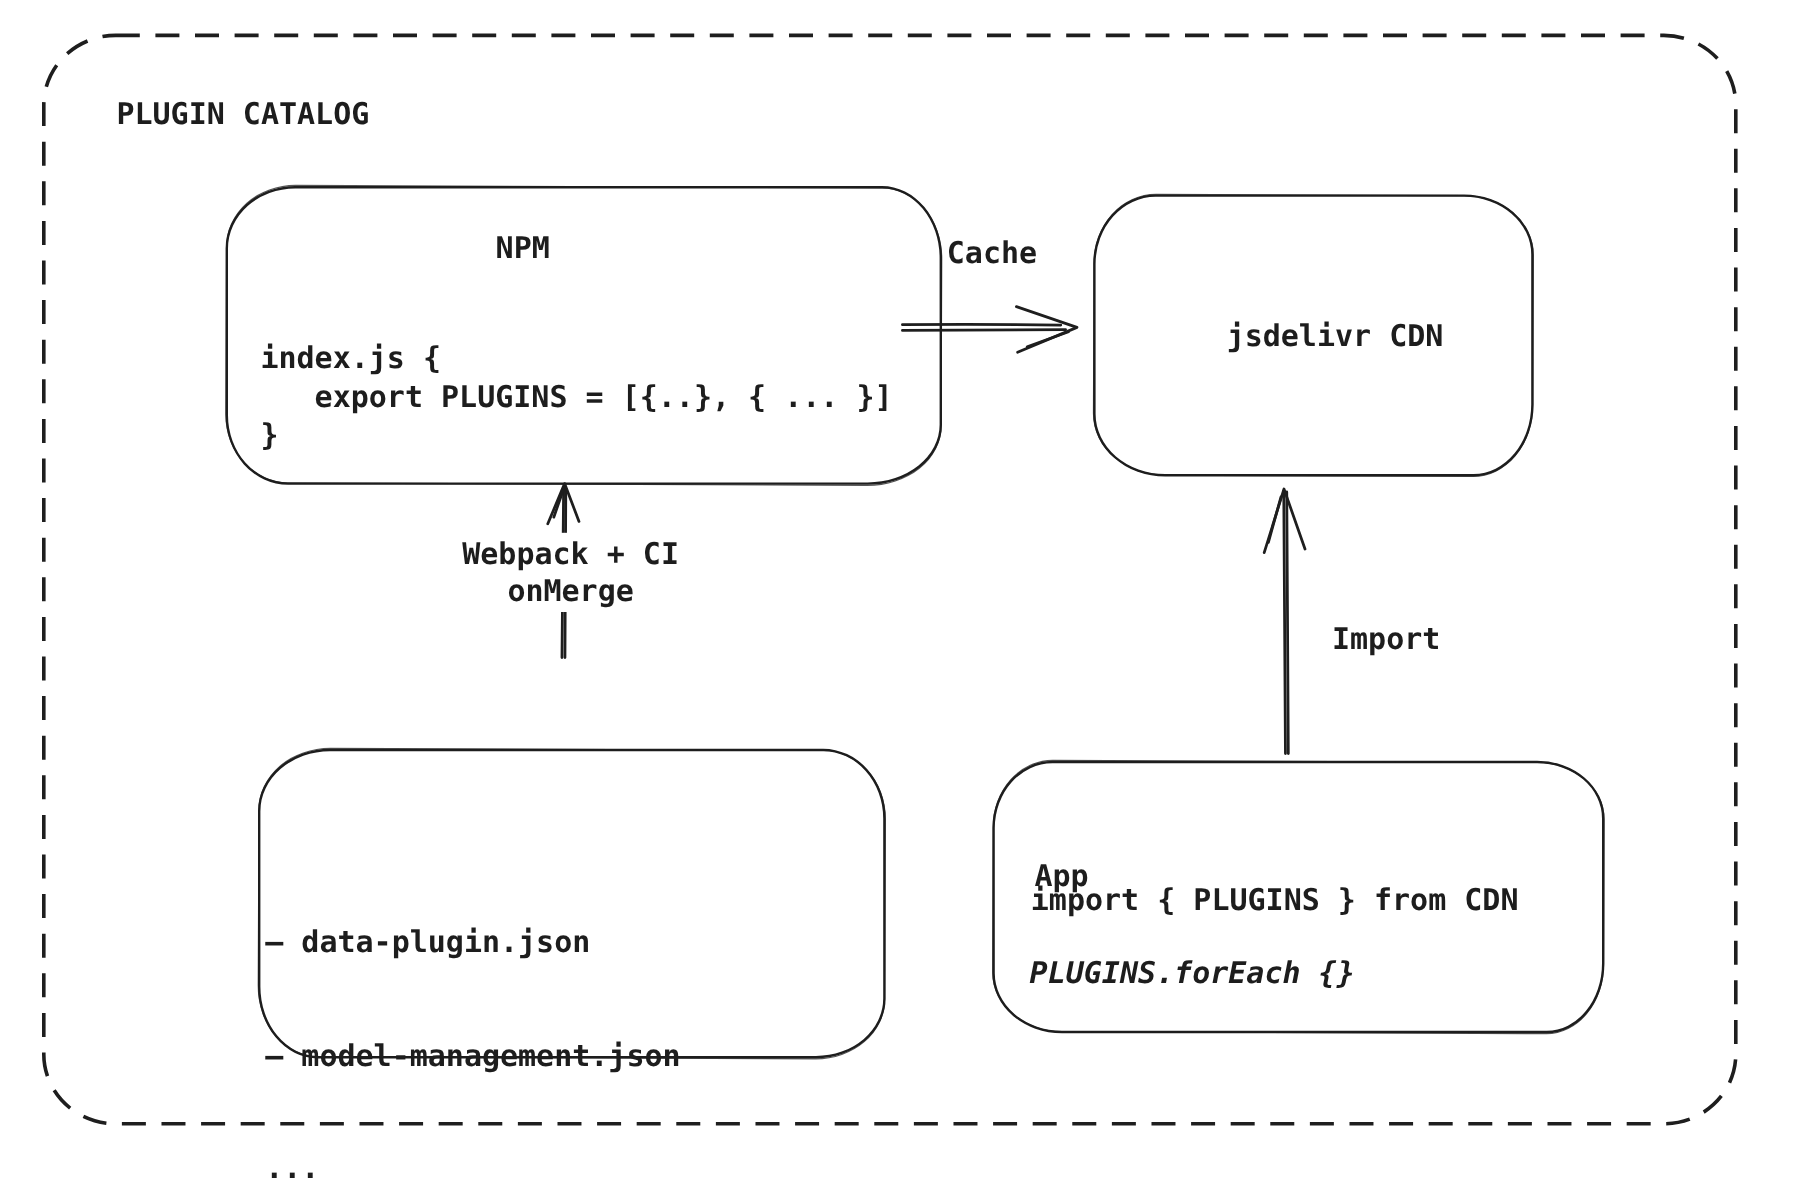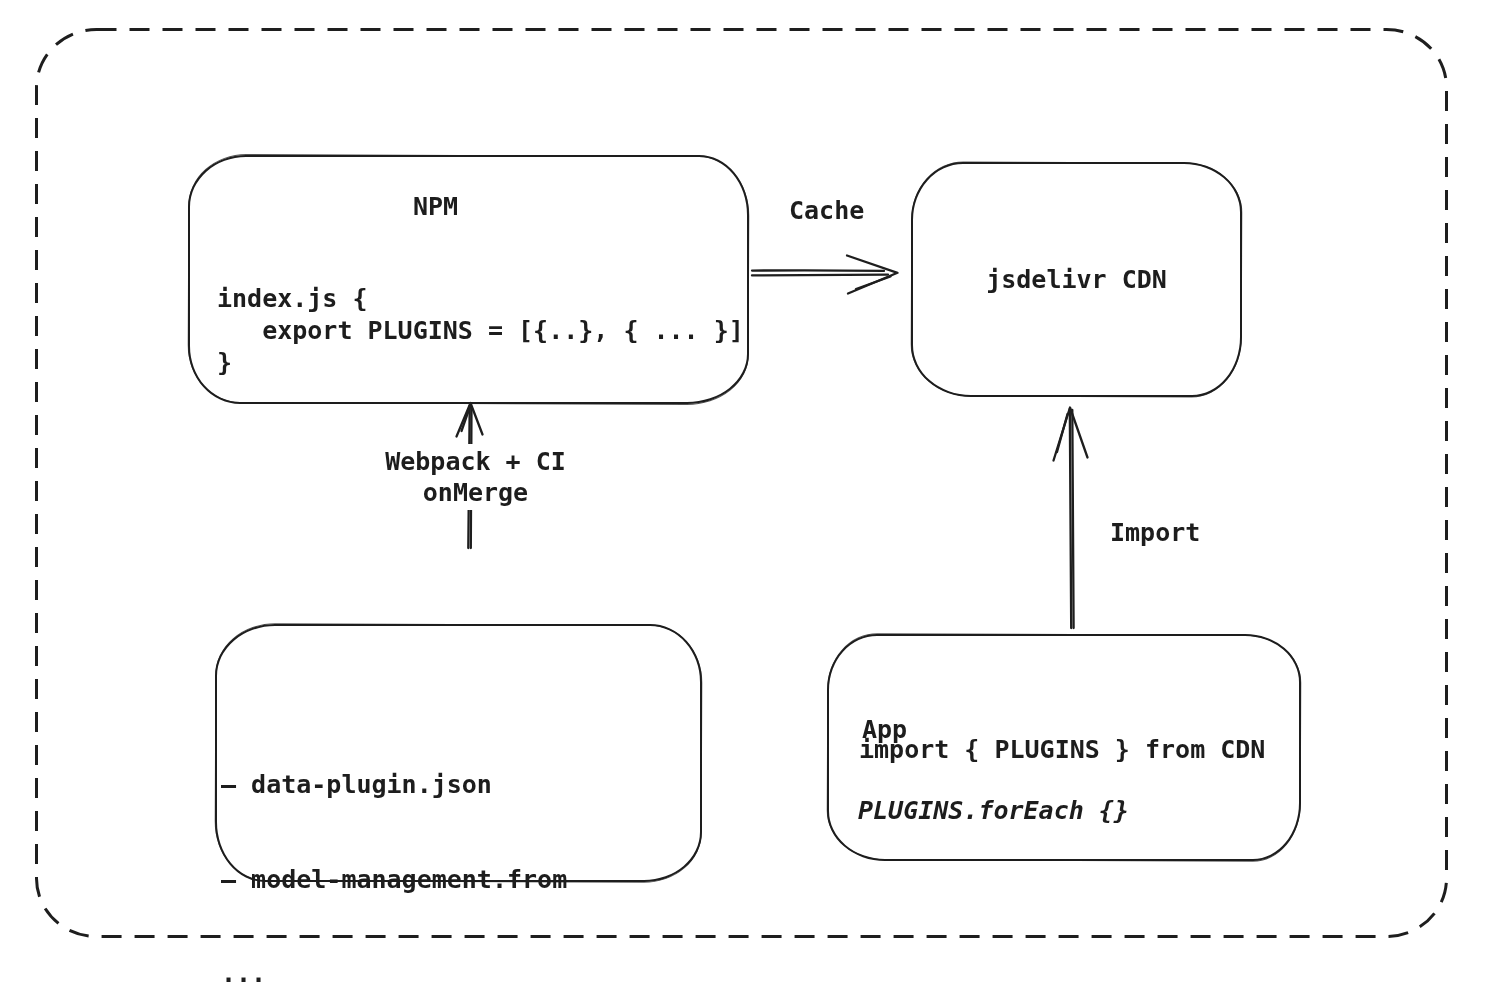--- a/index.html
+++ b/index.html
@@ -23,20 +23,21 @@
     line-height: 31px;
     letter-spacing: 0;
     white-space: pre;
     color: #1d1d1d;
   }
   
   .box {
     position: absolute;
     background: #ffffff;
     border: 2.6px solid #1e1e1e;
+    padding-left: 36px;
   }
   .box::before {
     content: "";
     position: absolute;
     inset: -2px;
     border: 1.3px solid rgba(30,30,30,0.75);
     border-radius: inherit;
     transform: rotate(0.25deg);
     pointer-events: none;
   }
@@ -104,34 +105,35 @@
     </g>
 
     <g stroke="#1e1e1e" stroke-width="2.3" fill="none" stroke-linecap="round" stroke-linejoin="round">
       <path d="M1071.2 628 L1069.8 409"></path>
       <path d="M1073.6 628 L1072.3 410"></path>
       <path d="M1053.5 460.5 L1070 407.5 L1087.5 457.5"></path>
       <path d="M1057 452 L1067.5 414"></path>
     </g>
   </svg>
 
+  <div class="txt" id="frame-title">PLUGIN CATALOG</div>
 
   <div class="txt" id="npm-title">NPM</div>
   <div class="txt" id="npm-code">index.js {
    export PLUGINS = [{..}, { ... }]
 }</div>
 
   <div class="txt" id="cache-label">Cache</div>
 
   <div class="txt edge-label-bg" id="build-label">Webpack + CI
 onMerge</div>
 
   <div class="txt" id="repo-files">
     <div>– data-plugin.json</div>
-    <div>– model-management.from</div>
+    <div>– model-management.json</div>
     <div>...</div>
   </div>
 
   <div class="txt" id="app-title">App</div>
   <div class="txt" id="app-code-1">import { PLUGINS } from CDN</div>
   <div class="txt" id="app-code-2">PLUGINS.forEach {}</div>
 
   <div class="txt" id="import-label">Import</div>
 
 </div>

